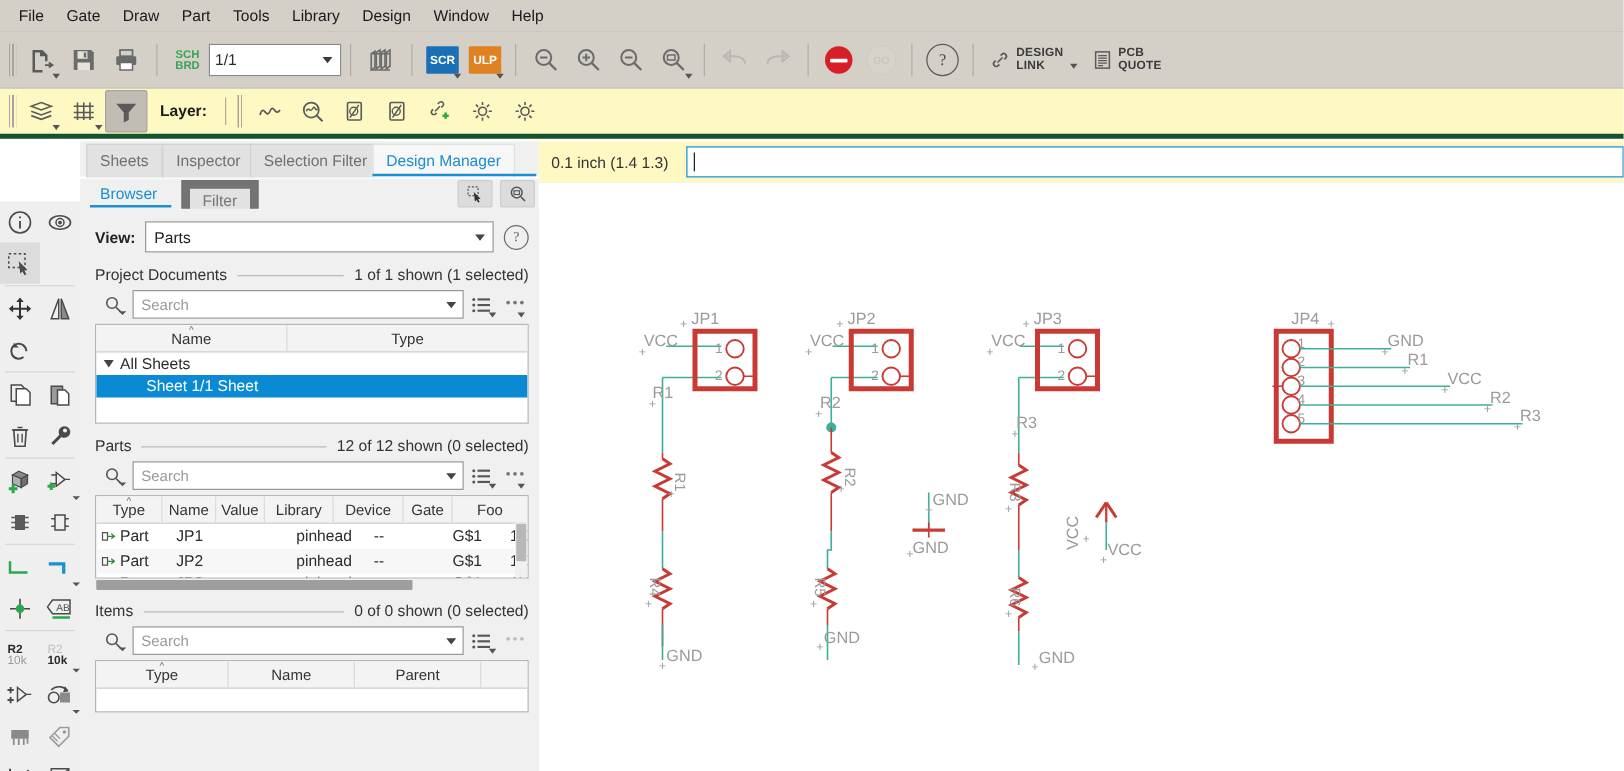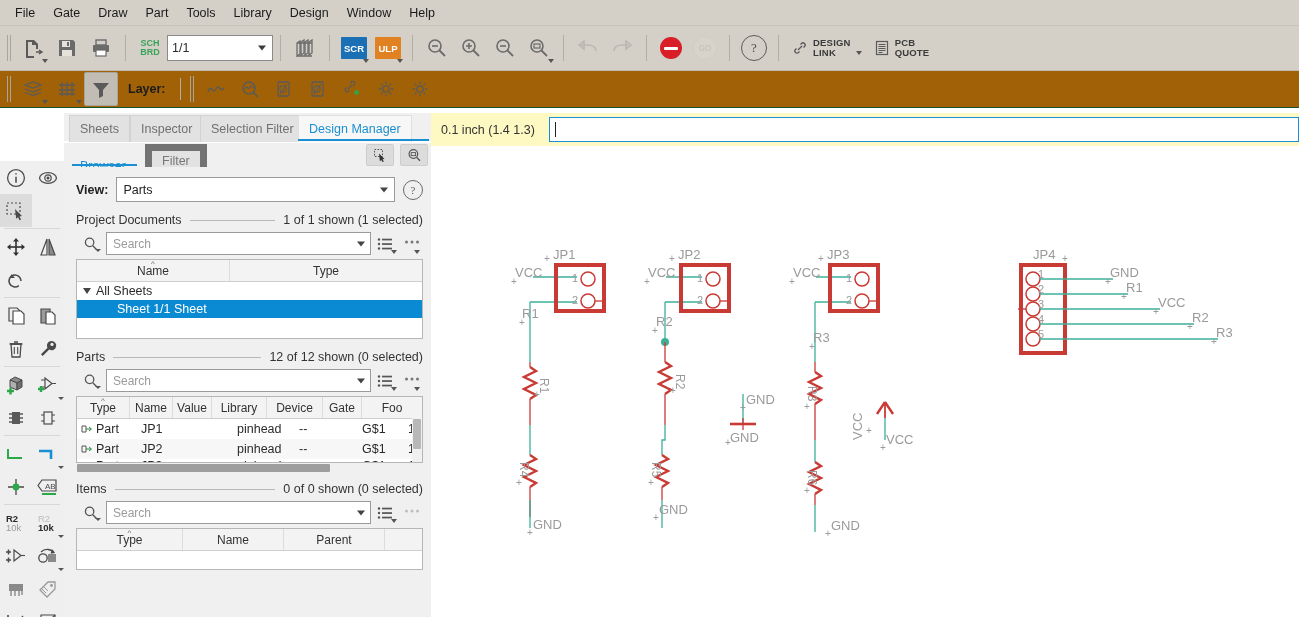--- a/index.html
+++ b/index.html
@@ -13,22 +13,22 @@
   .app{position:relative;width:1299px;height:617px;}
 
   
   .menubar{height:25px;background:#d4d0c8;display:flex;align-items:center;padding-left:6px;
            border-bottom:1px solid #c8c4bc;}
   .menubar .mi{padding:3px 9px;font-size:12.5px;color:#1a1a1a;cursor:default;}
 
   
   .toolbar{height:44px;background:#d4d0c8;display:flex;align-items:center;padding:0 4px;
            border-bottom:1px solid #bfbbb3;}
-  .toolbar2{height:36px;background:#a16207;display:flex;align-items:center;padding:0 4px;
-           border-bottom:1px solid #14532d;}
+  .toolbar2{height:36px;background:#fef9c3;display:flex;align-items:center;padding:0 4px;
+           border-bottom:4px solid #14532d;}
   .sep{width:1px;height:26px;background:#b2aea6;margin:0 7px;}
   .sep2{width:1px;height:22px;background:#b2aea6;margin:0 6px;}
   .grip{width:6px;height:26px;margin:0 3px;
         background:repeating-linear-gradient(to right,#a9a59d 0 1px,transparent 1px 3px);}
   .tb{width:32px;height:32px;display:flex;align-items:center;justify-content:center;
       border:1px solid transparent;border-radius:2px;position:relative;cursor:default;}
   .tb.sel{background:#c2bdb4;border-color:#a9a49b;}
   .tb.dis{opacity:.35;}
   .tb svg{display:block;}
   .caret{position:absolute;right:1px;bottom:1px;width:0;height:0;
@@ -629,21 +629,21 @@
       </div>
       <div class="tab active" style="position:absolute;left:234px;top:2px;">
         <span>Design Manager</span>
       </div>
       <div class="tabunder" style="left:234px;top:26px;width:131px;"></div>
     </div>
   </div>
 
   <div class="subtabs">
     <div style="position:relative;height:24px;">
-      <div class="stab active" style="position:absolute;left:6px;top:12px;">
+      <div class="stab active" style="position:absolute;left:6px;top:1px;">
         <span>Browser</span>
       </div>
       <div class="tabunder" style="left:8px;top:21px;width:65px;"></div>
       <div class="stab" style="position:absolute;left:81px;top:1px;background:#e2e2e2;border:7px solid #737373;height:20px;">
         <span>Filter</span>
       </div>
       <div class="stabbtn" style="position:absolute;left:302px;top:1px;">
         <svg width="15" height="14" viewBox="0 0 15 14">
           <rect x="1.5" y="1.5" width="8" height="7" fill="none" stroke="#555" stroke-width="1" stroke-dasharray="1.6 1.4"></rect>
           <path d="M6 5.5l5.5 5.5-2 .3 1.3 2.3-1.2.6-1.3-2.3-1.4 1.3z" fill="#333"></path>

